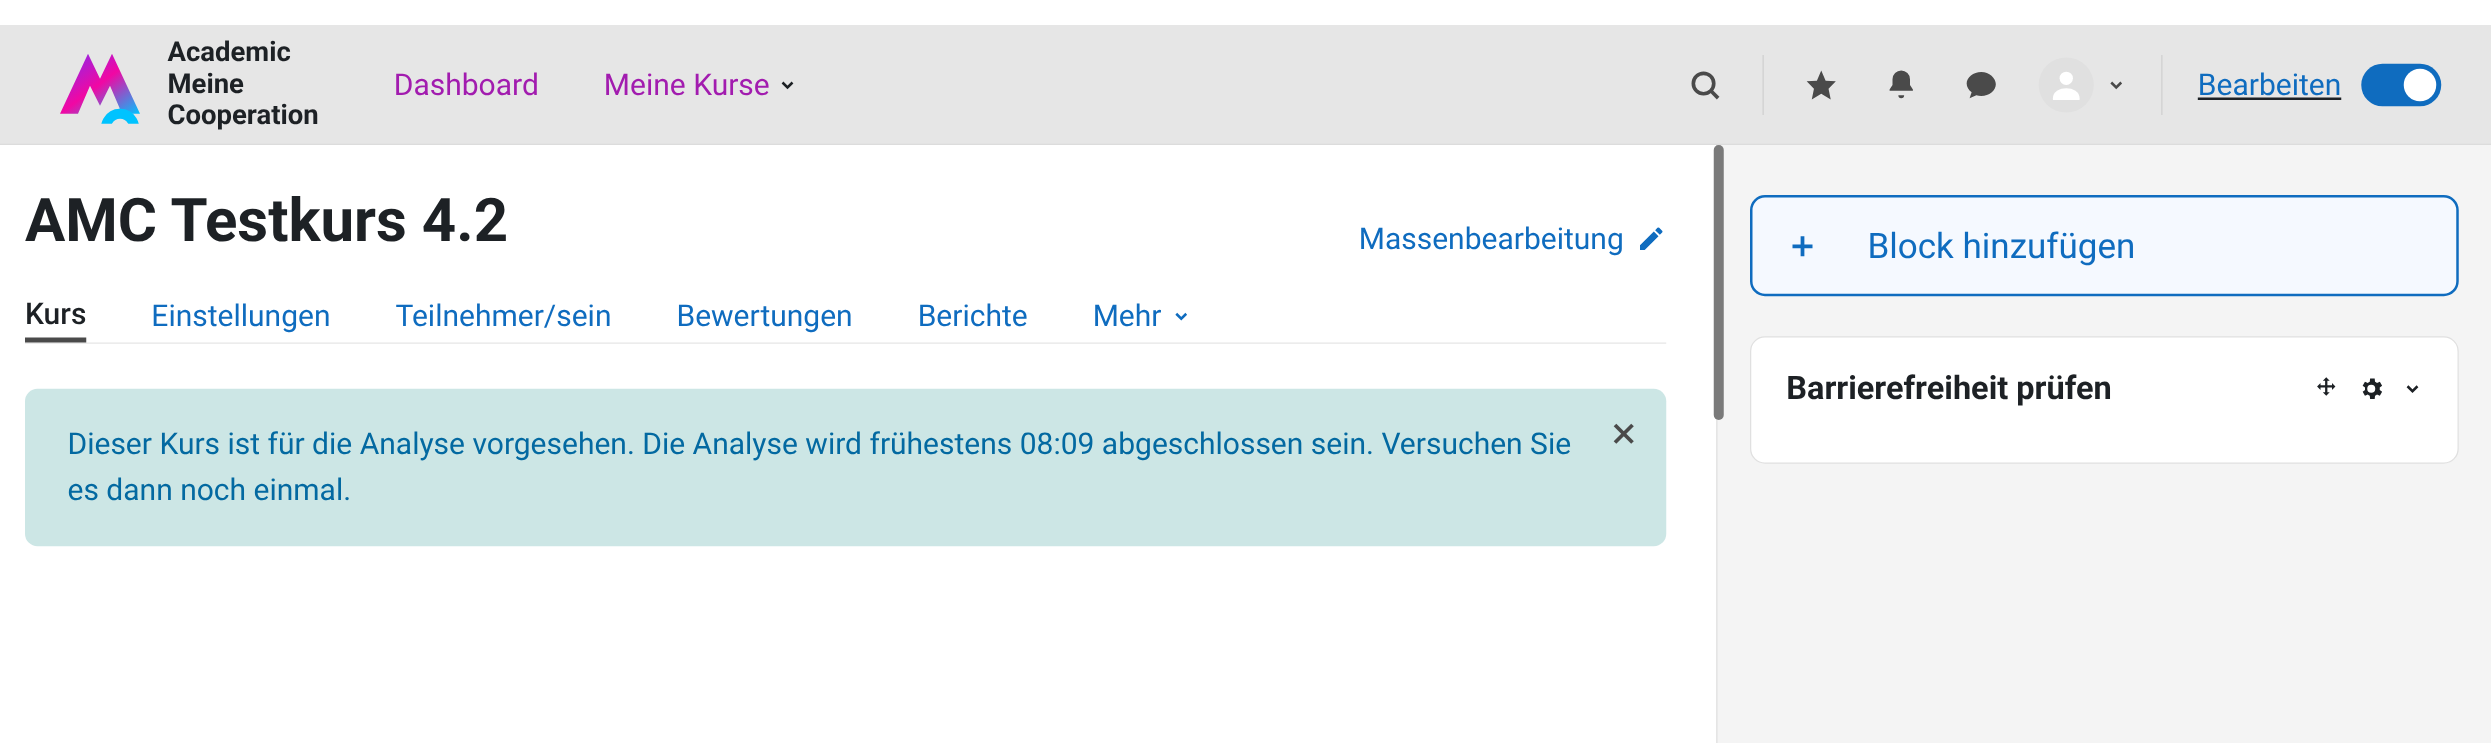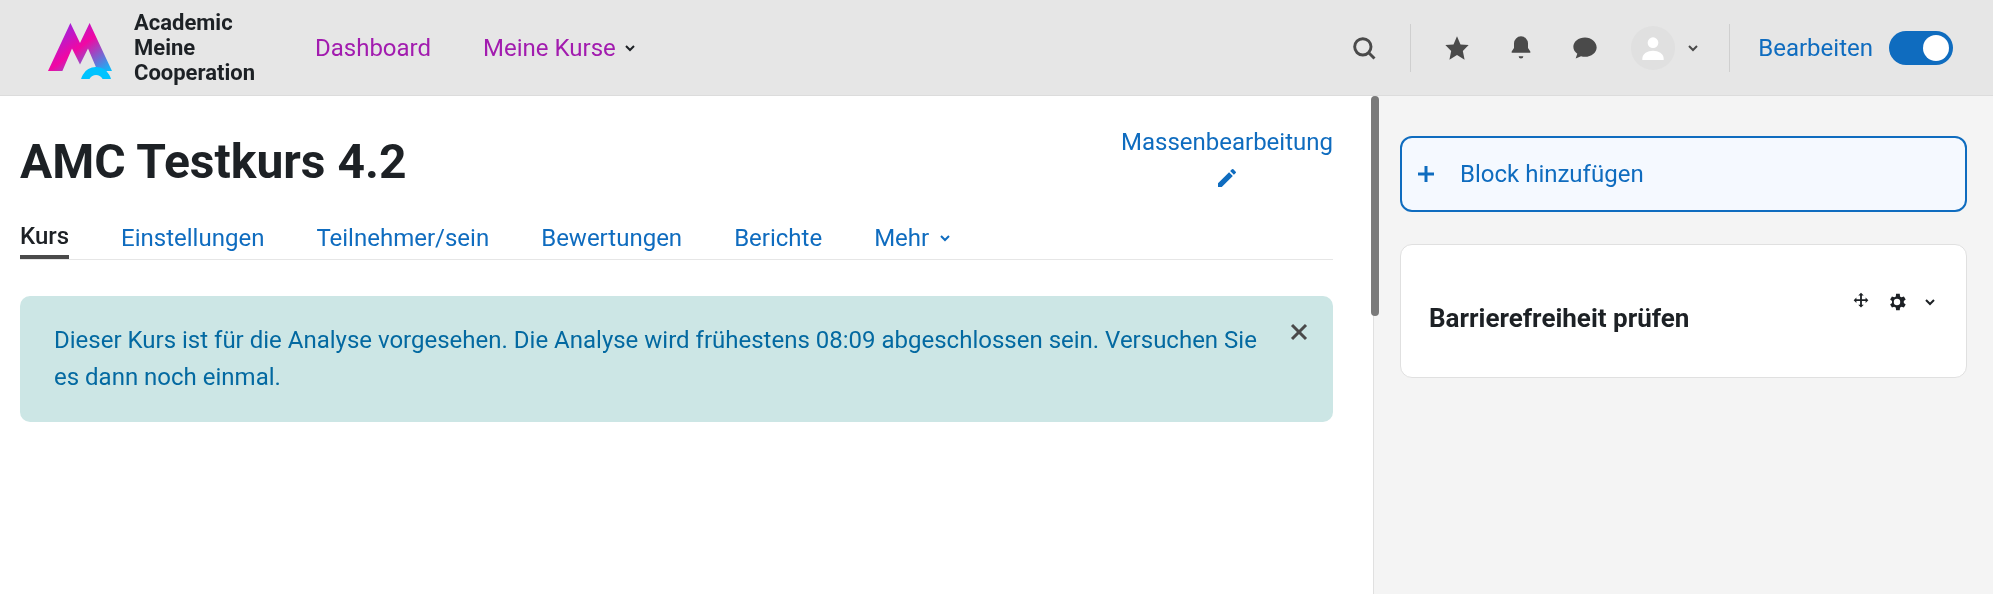--- a/index.html
+++ b/index.html
@@ -1,57 +1,57 @@
 <!DOCTYPE html>
 <html><head>
 <meta charset="utf-8">
 <style>
 * { box-sizing: border-box; margin: 0; padding: 0; }
 body { font-family: -apple-system, BlinkMacSystemFont, "Segoe UI", Roboto, sans-serif; background: #fff; color: #1d2125; width: 1993px; }
 
 
-.navbar { display: flex; align-items: center; height: 96px; background: #e6e6e6; padding: 0 40px; border-bottom: 1px solid #dcdcdc; }
+.navbar { display: flex; align-items: center; height: 96px; background: #e6e6e6; padding: 0 40px; border-bottom: 1px solid #dcdcdc; margin-top: 20px; }
 .logo-area { display: flex; align-items: center; gap: 14px; margin-right: 60px; }
 .logo-svg { width: 80px; height: 64px; }
 .logo-text { font-size: 22px; font-weight: 700; line-height: 1.15; }
 .nav-links { display: flex; gap: 52px; font-size: 24px; color: #a21caf; }
 .nav-link { display: flex; align-items: center; gap: 6px; cursor: pointer; }
 
-.navbar-right { margin-left: auto; display: flex; align-items: center; gap: 28px; }
+.navbar-right { margin-left: auto; display: flex; align-items: center; gap: 28px; text-decoration: underline; }
 .icon-btn { width: 36px; height: 36px; display: flex; align-items: center; justify-content: center; cursor: pointer; color: #4a4a4a; }
 .divider { width: 1px; height: 48px; background: #cfcfcf; }
 .avatar { width: 44px; height: 44px; border-radius: 50%; background: #e0e0e0; display: flex; align-items: center; justify-content: center; }
 .avatar svg { fill: #fff; }
 .user-menu { display: flex; align-items: center; gap: 10px; cursor: pointer; }
 .edit-toggle { display: flex; align-items: center; gap: 16px; font-size: 24px; color: #0f6cbf; }
 .toggle { width: 64px; height: 34px; background: #0f6cbf; border-radius: 17px; position: relative; cursor: pointer; }
 .toggle::after { content: ""; position: absolute; right: 4px; top: 4px; width: 26px; height: 26px; background: #fff; border-radius: 50%; }
 
 
 .layout { display: flex; }
 .main { flex: 1; padding: 32px 40px 40px 20px; max-width: 1380px; position: relative; }
 .main-scroll-indicator { position: absolute; right: -6px; top: 0; width: 8px; height: 220px; background: #7a7a7a; border-radius: 4px; }
 
 .page-header { display: flex; align-items: flex-end; justify-content: space-between; margin-bottom: 32px; }
 .page-title { font-size: 48px; font-weight: 700; }
-.mass-edit { display: flex; align-items: center; gap: 10px; font-size: 24px; color: #0f6cbf; cursor: pointer; flex-direction: column; }
+.mass-edit { display: flex; align-items: center; gap: 10px; font-size: 24px; color: #0f6cbf; cursor: pointer; }
 
 .tabs { display: flex; gap: 52px; font-size: 24px; border-bottom: 1px solid #e6e6e6; margin-bottom: 36px; }
 .tab { padding: 0 0 5px 0; cursor: pointer; color: #0f6cbf; display: flex; align-items: center; gap: 8px; }
 .tab.active { color: #1d2125; border-bottom: 4px solid #4a4a4a; font-weight: 500; }
 
 .alert { background: #cce6e5; border-radius: 10px; padding: 26px 70px 26px 34px; position: relative; font-size: 24px; color: #0369a1; line-height: 1.55; }
 .alert-close { position: absolute; right: 22px; top: 22px; cursor: pointer; color: #4a4a4a; }
 
 
 .sidebar { width: 620px; background: #f4f4f4; padding: 40px 26px; border-left: 1px solid #e0e0e0; min-height: 498px; }
-.add-block { display: flex; align-items: center; gap: 22px; background: #f5f9ff; border: 2px solid #0f6cbf; border-radius: 12px; padding: 22px 12px; font-size: 24px; color: #0f6cbf; cursor: pointer; margin-bottom: 32px; }
+.add-block { display: flex; align-items: center; gap: 40px; background: #f5f9ff; border: 2px solid #0f6cbf; border-radius: 12px; padding: 22px 28px; font-size: 28px; color: #0f6cbf; cursor: pointer; margin-bottom: 32px; }
 .block { background: #fff; border: 1px solid #e0e0e0; border-radius: 12px; padding: 26px 28px; }
 .block-header { display: flex; align-items: center; justify-content: space-between; margin-bottom: 18px; }
-.block-title { font-size: 26px; font-weight: 700; margin-top: 32px; }
+.block-title { font-size: 26px; font-weight: 700; }
 .block-controls { display: flex; align-items: center; gap: 14px; color: #1d2125; }
 .block-body { font-size: 23px; line-height: 1.55; }
 
 .chev { width: 16px; height: 16px; }
 </style>
 </head>
 <body>
 
 <div class="navbar">
   <div class="logo-area">

